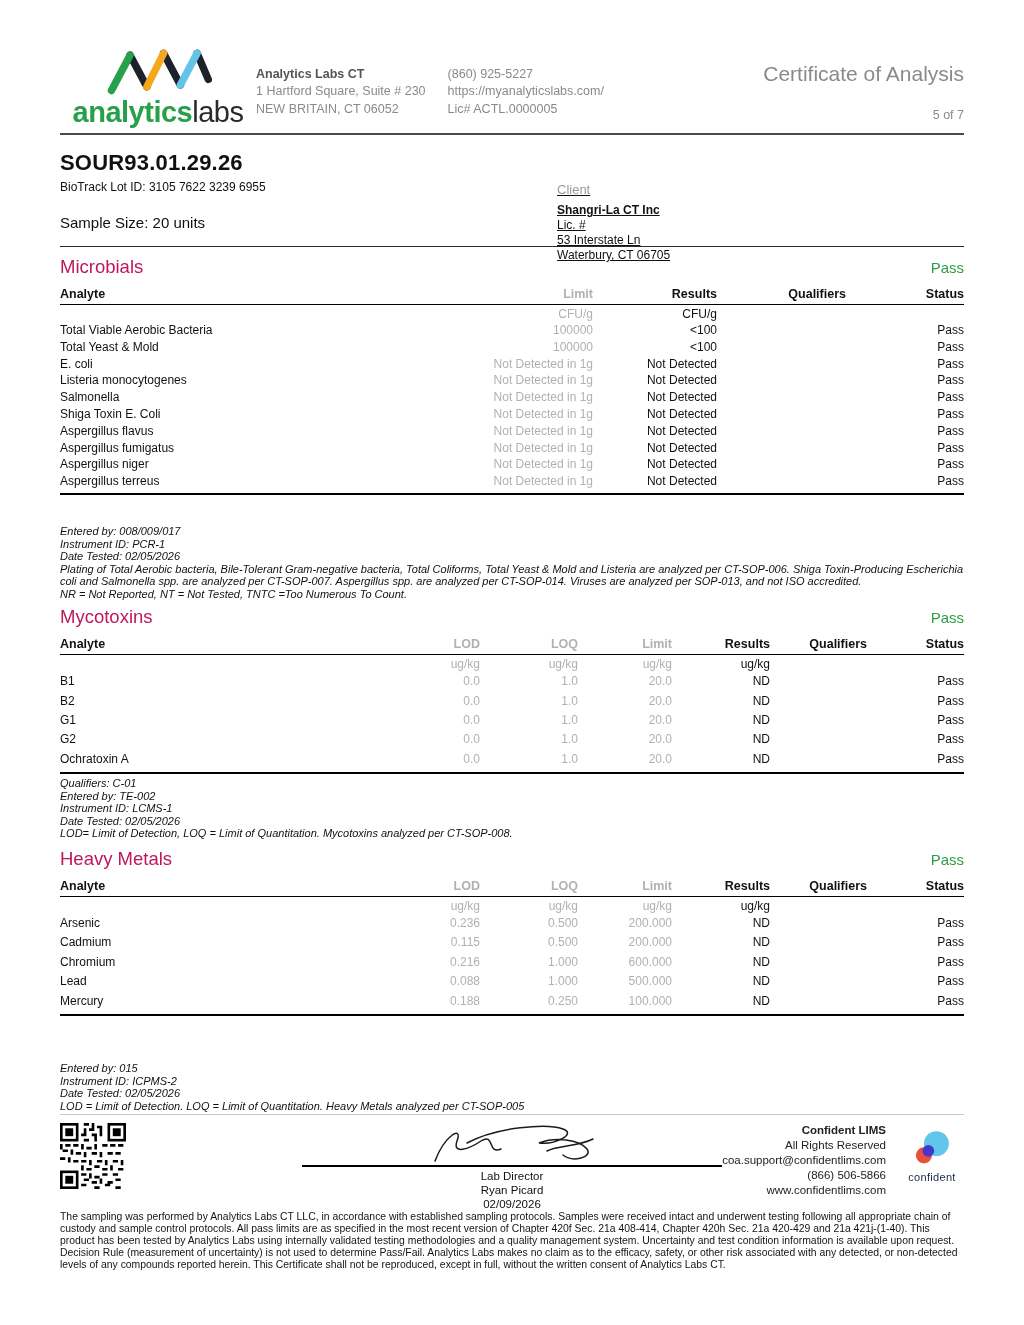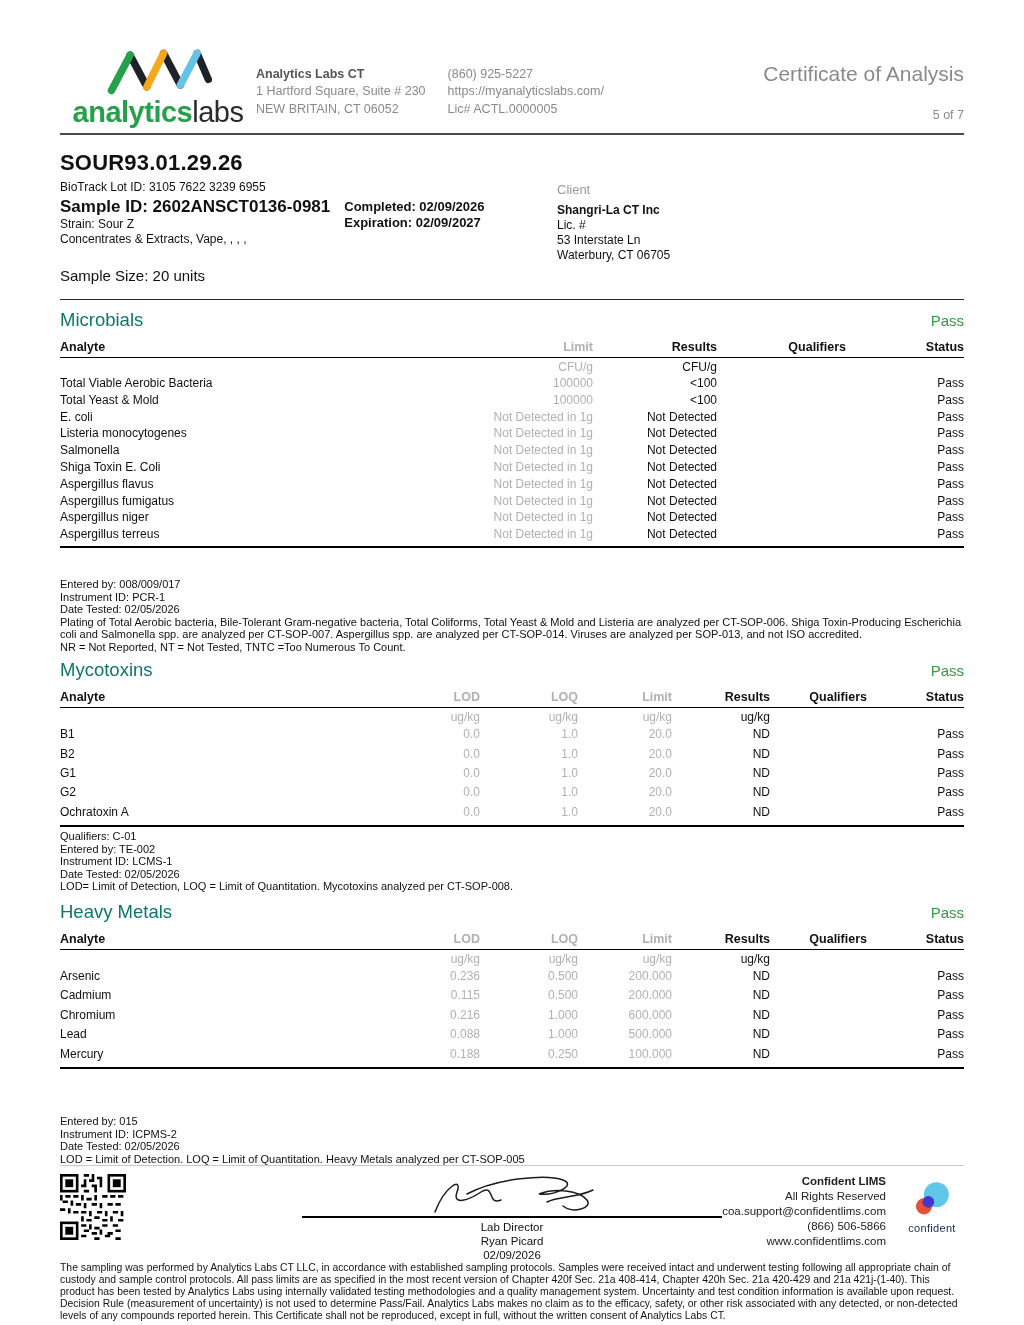--- a/index.html
+++ b/index.html
@@ -24,43 +24,43 @@
   .hdr-rule { border-bottom:2px solid #4a4a4a; margin-top:4px; }
 
   
   .sample { position:relative; padding-top:15px; }
   .sample-name { font-size:22px; font-weight:bold; letter-spacing:0.2px; }
   .biotrack { font-size:12px; margin-top:4px; }
   .sid-row { display:flex; align-items:flex-start; gap:14px; margin-top:3px; }
   .sid { font-size:17px; font-weight:bold; }
   .dates { font-size:13px; font-weight:bold; line-height:1.22; padding-top:2px; }
   .strain, .prodtype { font-size:12px; line-height:1.25; }
-  .client { position:absolute; left:497px; top:47px; font-size:12px; line-height:1.25; }
+  .client { position:absolute; left:497px; top:47px; font-size:12px; line-height:1.25;text-decoration:underline; }
   .client .lbl { color:#9a9a9a; font-size:13px; margin-bottom:5px; }
   .client .cname { font-weight:bold; }
   .ssize { font-size:15px; margin-top:20px; }
   .coc { font-size:11.5px; margin-top:1px; }
 
   
   .section { margin-top:15px; }
   .section.ruled { border-top:1.5px solid #2b2b2b; padding-top:9px; }
   .sec-head { display:flex; justify-content:space-between; align-items:baseline; }
-  .sec-title { font-size:18.5px; color:#0f766e; }
+  .sec-title { font-size:18.5px; color:#be185d; }
   .sec-pass { font-size:15px; color:#2f9e44; }
   .gray { color:#b1b1b1; }
   .t { margin-top:9px; }
   .grid1 { display:grid; grid-template-columns:1fr 170px 124px 129px 118px; }
   .grid2 { display:grid; grid-template-columns:1fr 100px 98px 94px 98px 97px 97px; }
   .grid1 > :not(:first-child), .grid2 > :not(:first-child) { text-align:right; }
   .thead { font-size:12.5px; font-weight:bold; border-bottom:1.5px solid #000; padding-bottom:3px; }
   .tunits { font-size:12px; padding:2px 0 1px 0; }
   .tbody { border-bottom:2.5px solid #000; padding-bottom:3px; }
   .trow { font-size:12px; line-height:1.4; }
   .t-roomy .trow { line-height:1.62; }
-  .notes { font-size:11px; line-height:1.14; }
+  .notes { font-size:11px; line-height:1.14;font-style:italic; }
   .notes.mt-big { margin-top:30px; }
   .notes.mt-huge { margin-top:46px; }
   .notes.mt-tight { margin-top:3px; }
 
   
   .footer-wrap { margin-top:auto; }
   .footer-rule { border-top:1px solid #c9c9c9; }
   .footer { position:relative; height:74px; margin-top:6px; }
   .qr { position:absolute; left:0; top:2px; }
   .sigblock { position:absolute; left:50%; transform:translateX(-50%); width:420px; text-align:center; }
@@ -107,31 +107,20 @@
     <div class="hdr-right">
       <div class="doc-title">Certificate of Analysis</div>
       <div class="page-ind">5 of 7</div>
     </div>
   </div>
   <div class="hdr-rule"></div>
 
   <div class="sample">
     <div class="sample-name">SOUR93.01.29.26</div>
     <div class="biotrack">BioTrack Lot ID: 3105 7622 3239 6955</div>
-    <div class="sid-row">
-      <div>
-        <div class="sid">Sample ID: 2602ANSCT0136-0981</div>
-        <div class="strain">Strain: Sour Z</div>
-        <div class="prodtype">Concentrates &amp; Extracts, Vape, , , ,</div>
-      </div>
-      <div class="dates">
-        <div>Completed: 02/09/2026</div>
-        <div>Expiration: 02/09/2027</div>
-      </div>
-    </div>
     <div class="client">
       <div class="lbl">Client</div>
       <div class="cname">Shangri-La CT Inc</div>
       <div>Lic. #</div>
       <div>53 Interstate Ln</div>
       <div>Waterbury, CT 06705</div>
     </div>
     <div class="ssize">Sample Size: 20 units</div>
   </div>
 

